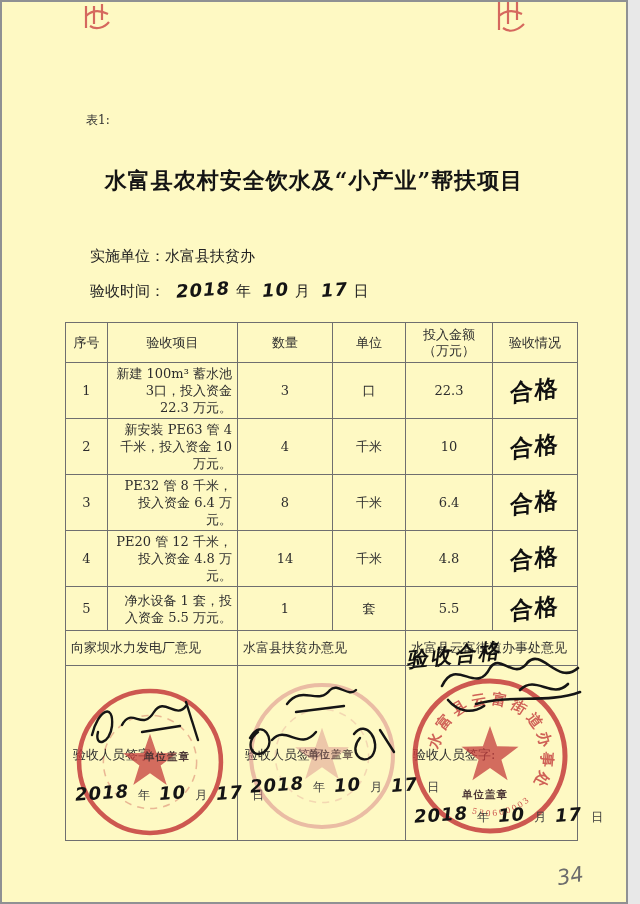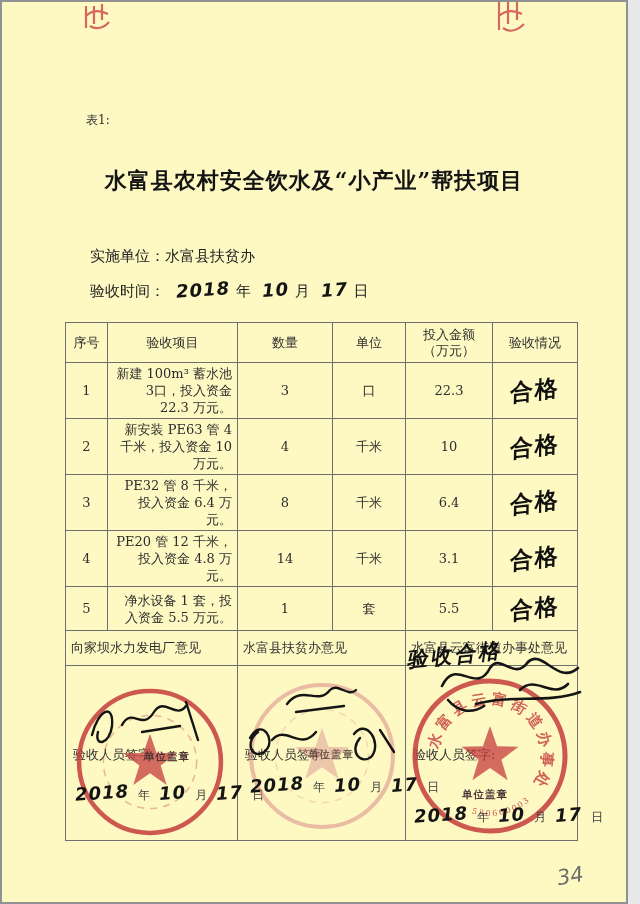--- a/index.html
+++ b/index.html
@@ -114,21 +114,21 @@
       <td class="c">8</td>
       <td class="c">千米</td>
       <td class="c">6.4</td>
       <td class="c"><span class="hw-status">合格</span></td>
     </tr>
     <tr style="height:42px">
       <td class="c">4</td>
       <td class="item">PE20 管 12 千米，投入资金 4.8 万元。</td>
       <td class="c">14</td>
       <td class="c">千米</td>
-      <td class="c">3.1</td>
+      <td class="c">4.8</td>
       <td class="c"><span class="hw-status">合格</span></td>
     </tr>
     <tr style="height:44px">
       <td class="c">5</td>
       <td class="item">净水设备 1 套，投入资金 5.5 万元。</td>
       <td class="c">1</td>
       <td class="c">套</td>
       <td class="c">5.5</td>
       <td class="c"><span class="hw-status">合格</span></td>
     </tr>

